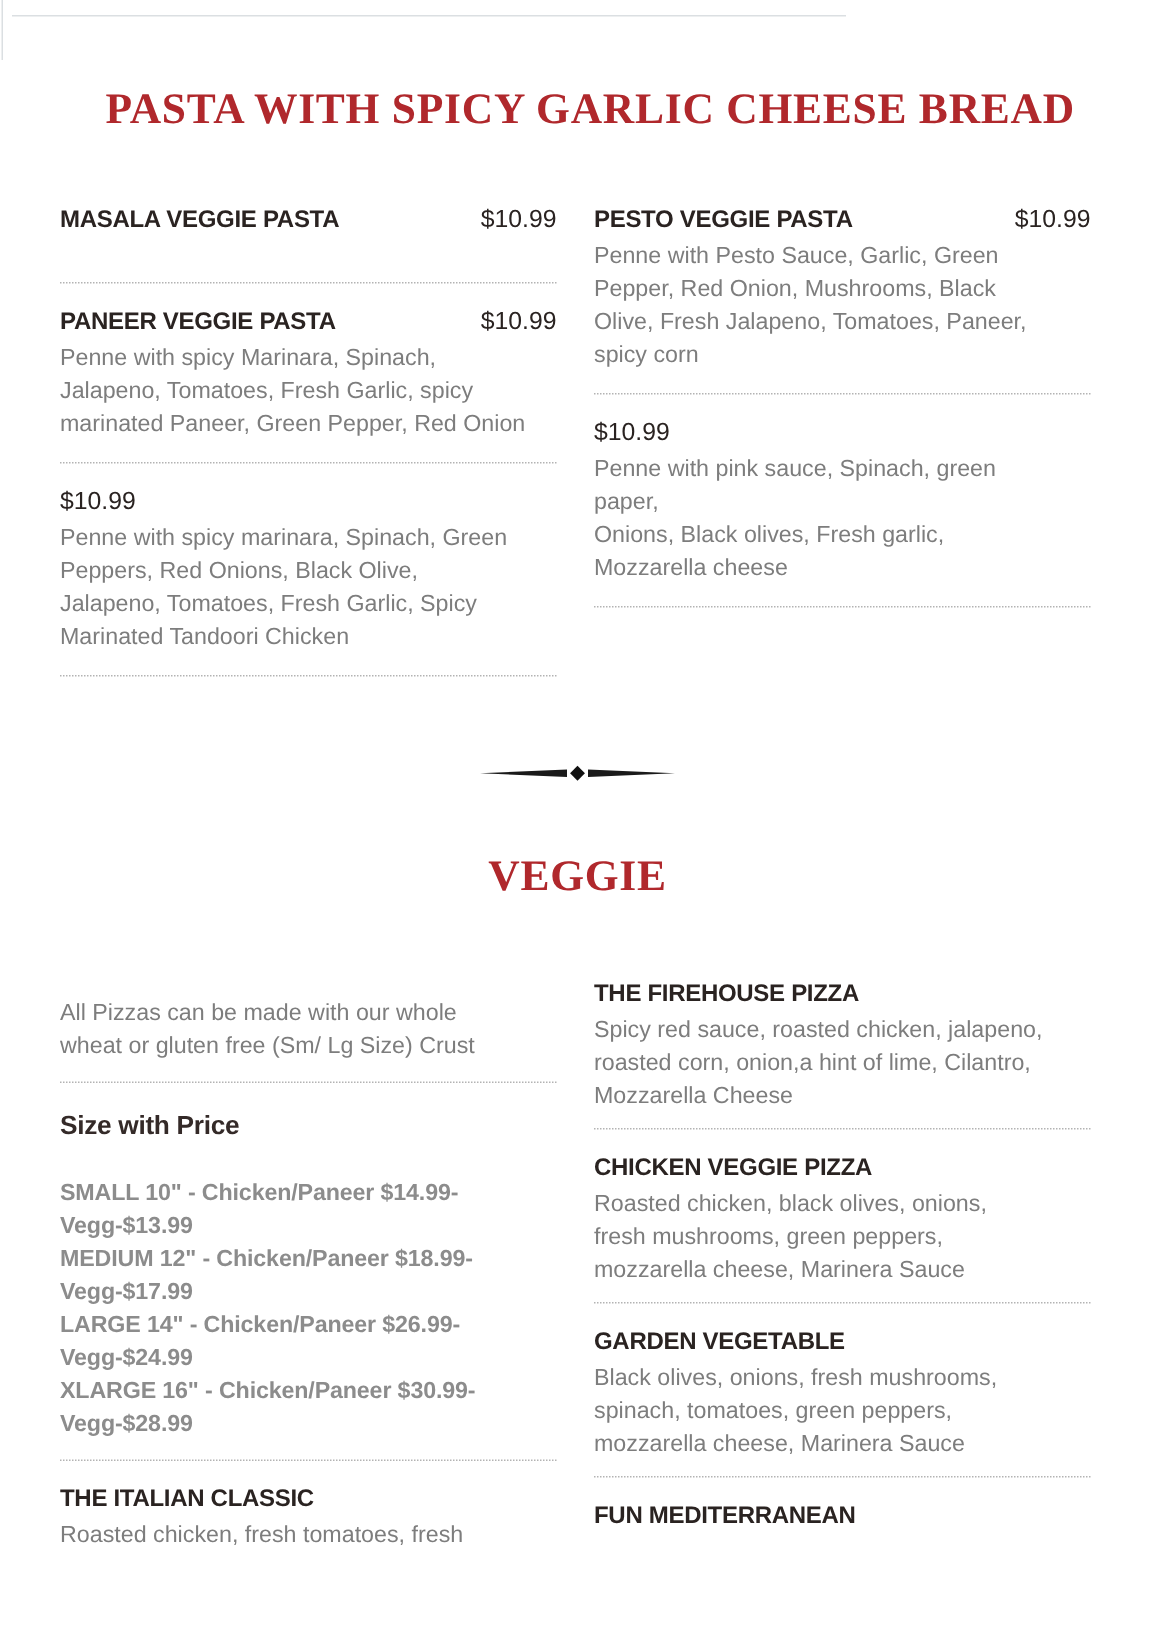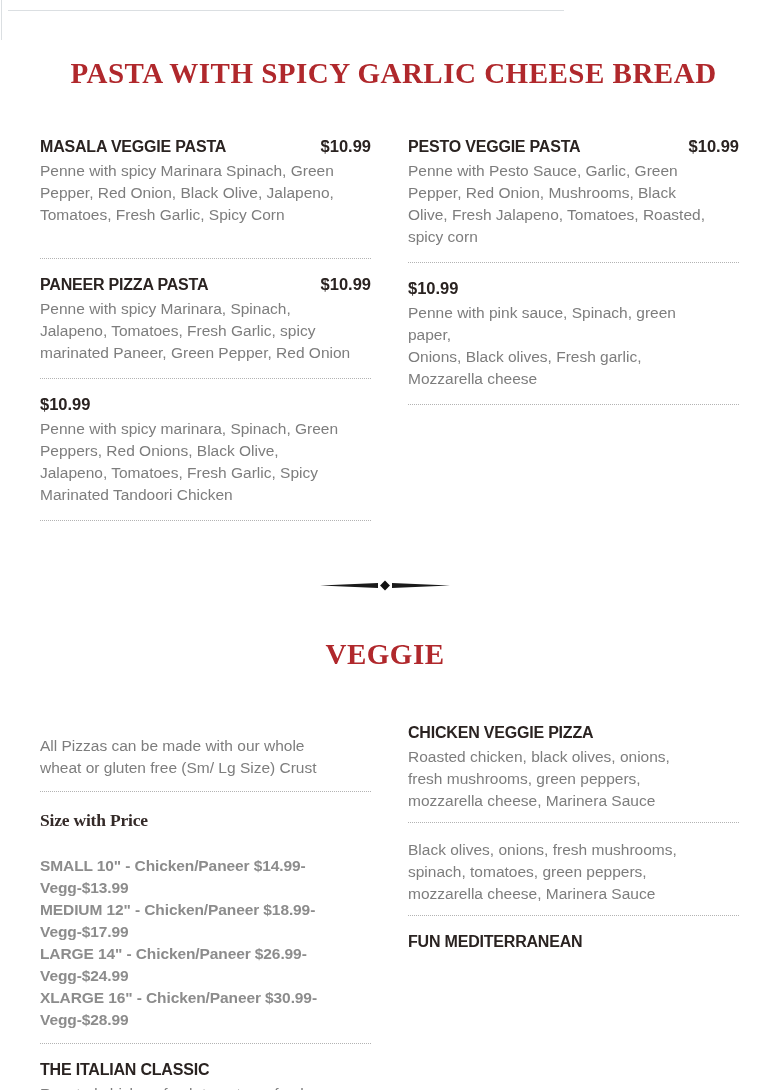--- a/index.html
+++ b/index.html
@@ -28,39 +28,39 @@
     font-size:29px;
     letter-spacing:.5px;
     color:var(--red);
     line-height:33px;
   }
   .pasta-title{margin-top:57px;margin-left:17px;}
   .pizzas-title{margin-top:46px;}
 
   .columns{
     display:flex;
-    gap:37px;
+    gap:25px;
     padding:0 40px;
   }
   .columns.pasta{margin-top:47px;}
   .columns.pizzas{margin-top:52px;}
   .col{width:331px;flex:0 0 331px;}
 
   .item{margin-bottom:16px;}
   .head{display:flex;justify-content:space-between;align-items:flex-start;gap:6px;}
   .name{
     font-weight:700;
     font-size:16px;
     letter-spacing:-.2px;
     line-height:19px;
     color:var(--ink);
     white-space:pre-line;
   }
   .price{
-    font-weight:700;
+    font-weight:400;
     font-size:16.5px;
     color:var(--ink);
     line-height:19px;
     white-space:nowrap;
   }
   .desc{
     font-size:15.5px;
     color:var(--gray);
     line-height:22px;
     margin-top:4px;
@@ -72,21 +72,20 @@
 
   .ornament{display:flex;justify-content:center;margin-top:42px;}
 
   .intro{margin-top:12px;}
   .size-heading{
     font-weight:700;
     font-size:17.5px;
     color:#342a28;
     letter-spacing:-.2px;
     margin-top:18px;
-    font-family:Liberation Serif, serif;
   }
   .sizes{
     margin-top:24px;
     font-weight:700;
     font-size:15.5px;
     line-height:22px;
     color:var(--gray-bold);
     letter-spacing:-.1px;
   }
   .size-line{white-space:pre-line;}
@@ -106,29 +105,26 @@
   <h1 class="section-title pasta-title">PASTA WITH SPICY GARLIC CHEESE BREAD</h1>
 
   <div class="columns pasta">
     <div class="col">
 
       <div class="item sp-lg">
         <div class="head">
           <span class="name">MASALA VEGGIE PASTA</span>
           <span class="price">$10.99</span>
         </div>
-        <p class="desc">Penne with spicy Marinara Spinach, Green
-Pepper, Red Onion, Black Olive, Jalapeno,
-Tomatoes, Fresh Garlic, Spicy Corn</p>
-        <div class="dots"></div>
-      </div>
-
-      <div class="item">
-        <div class="head">
-          <span class="name">PANEER PIZZA PASTA</span>
+        <div class="dots"></div>
+      </div>
+
+      <div class="item">
+        <div class="head">
+          <span class="name">PANEER VEGGIE PASTA</span>
           <span class="price">$10.99</span>
         </div>
         <p class="desc">Penne with spicy Marinara, Spinach,
 Jalapeno, Tomatoes, Fresh Garlic, spicy
 marinated Paneer, Green Pepper, Red Onion</p>
         <div class="dots"></div>
       </div>
 
       <div class="item">
         <div class="head">
@@ -144,21 +140,21 @@
     </div>
     <div class="col">
 
       <div class="item">
         <div class="head">
           <span class="name">PESTO VEGGIE PASTA</span>
           <span class="price">$10.99</span>
         </div>
         <p class="desc">Penne with Pesto Sauce, Garlic, Green
 Pepper, Red Onion, Mushrooms, Black
-Olive, Fresh Jalapeno, Tomatoes, Roasted,
+Olive, Fresh Jalapeno, Tomatoes, Paneer,
 spicy corn</p>
         <div class="dots"></div>
       </div>
 
       <div class="item">
         <div class="head">
           <span class="price">$10.99</span>
         </div>
         <p class="desc">Penne with pink sauce, Spinach, green
 paper,
@@ -205,32 +201,44 @@
       <div class="item pz item-after-dots">
         <div class="head">
           <span class="name">THE ITALIAN CLASSIC</span>
         </div>
         <p class="desc">Roasted chicken, fresh tomatoes, fresh</p>
       </div>
 
     </div>
     <div class="col">
 
+      <div class="item pz">
+        <div class="head">
+          <span class="name">THE FIREHOUSE PIZZA</span>
+        </div>
+        <p class="desc">Spicy red sauce, roasted chicken, jalapeno,
+roasted corn, onion,a hint of lime, Cilantro,
+Mozzarella Cheese</p>
+        <div class="dots"></div>
+      </div>
 
       <div class="item pz">
         <div class="head">
           <span class="name">CHICKEN VEGGIE PIZZA</span>
         </div>
         <p class="desc">Roasted chicken, black olives, onions,
 fresh mushrooms, green peppers,
 mozzarella cheese, Marinera Sauce</p>
         <div class="dots"></div>
       </div>
 
       <div class="item pz">
+        <div class="head">
+          <span class="name">GARDEN VEGETABLE</span>
+        </div>
         <p class="desc">Black olives, onions, fresh mushrooms,
 spinach, tomatoes, green peppers,
 mozzarella cheese, Marinera Sauce</p>
         <div class="dots"></div>
       </div>
 
       <div class="item pz">
         <div class="head">
           <span class="name">FUN MEDITERRANEAN</span>
         </div>

